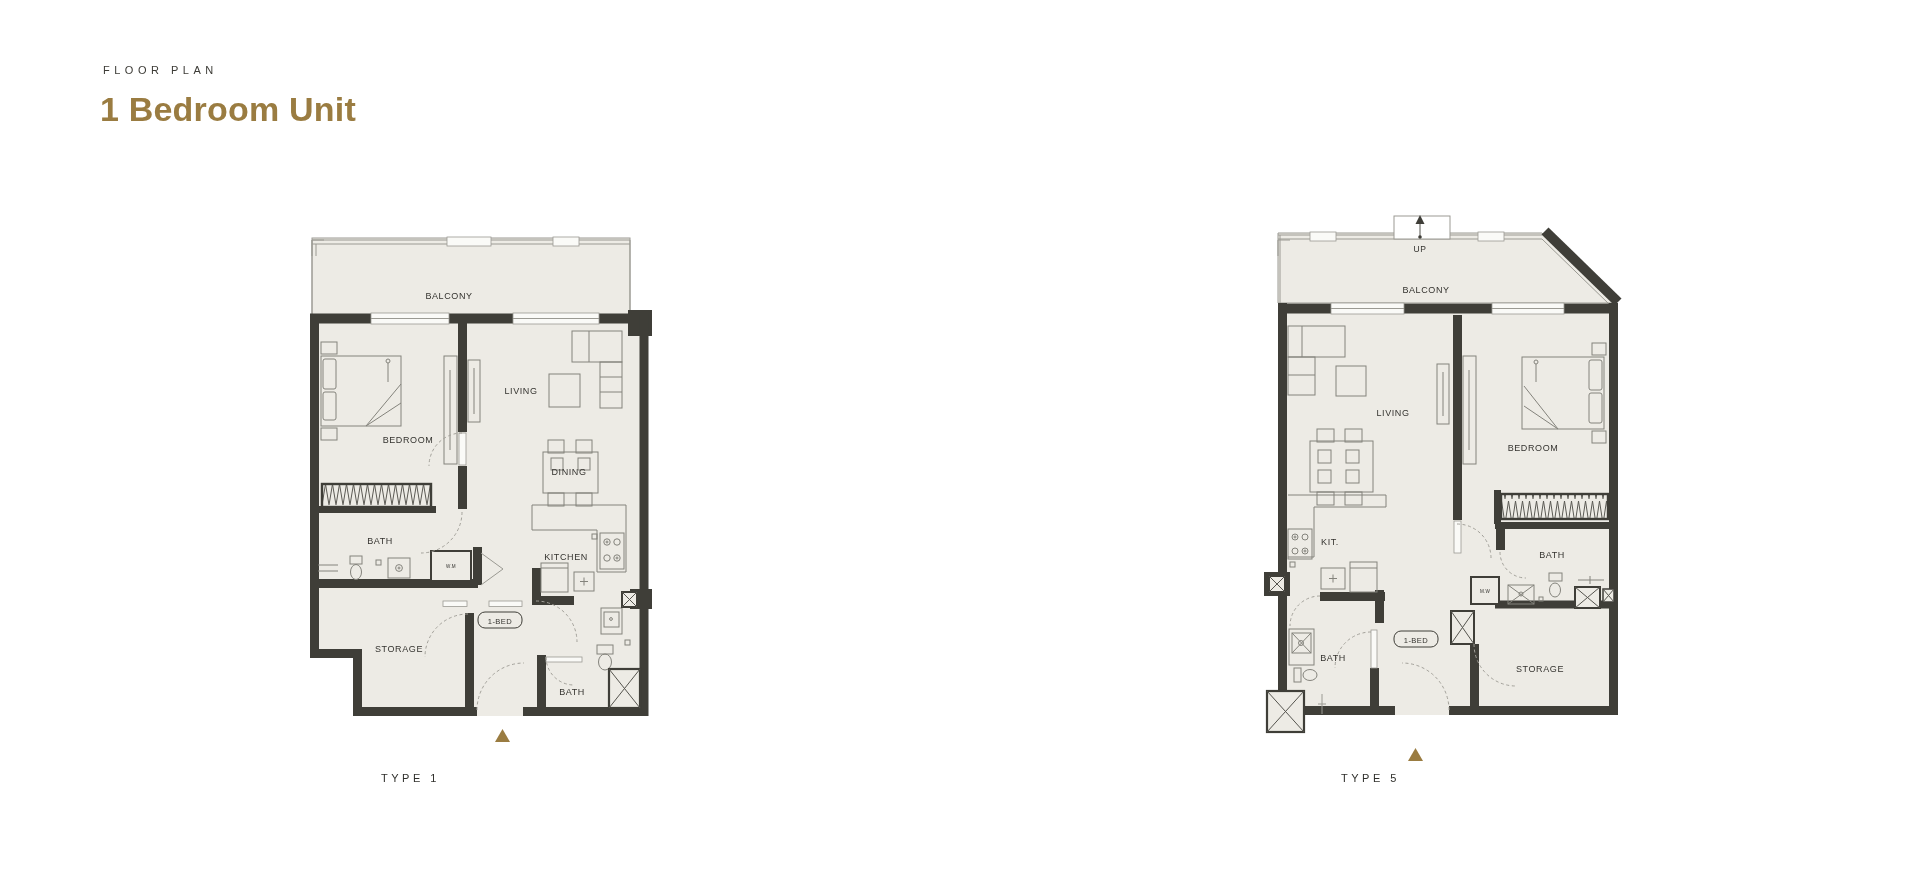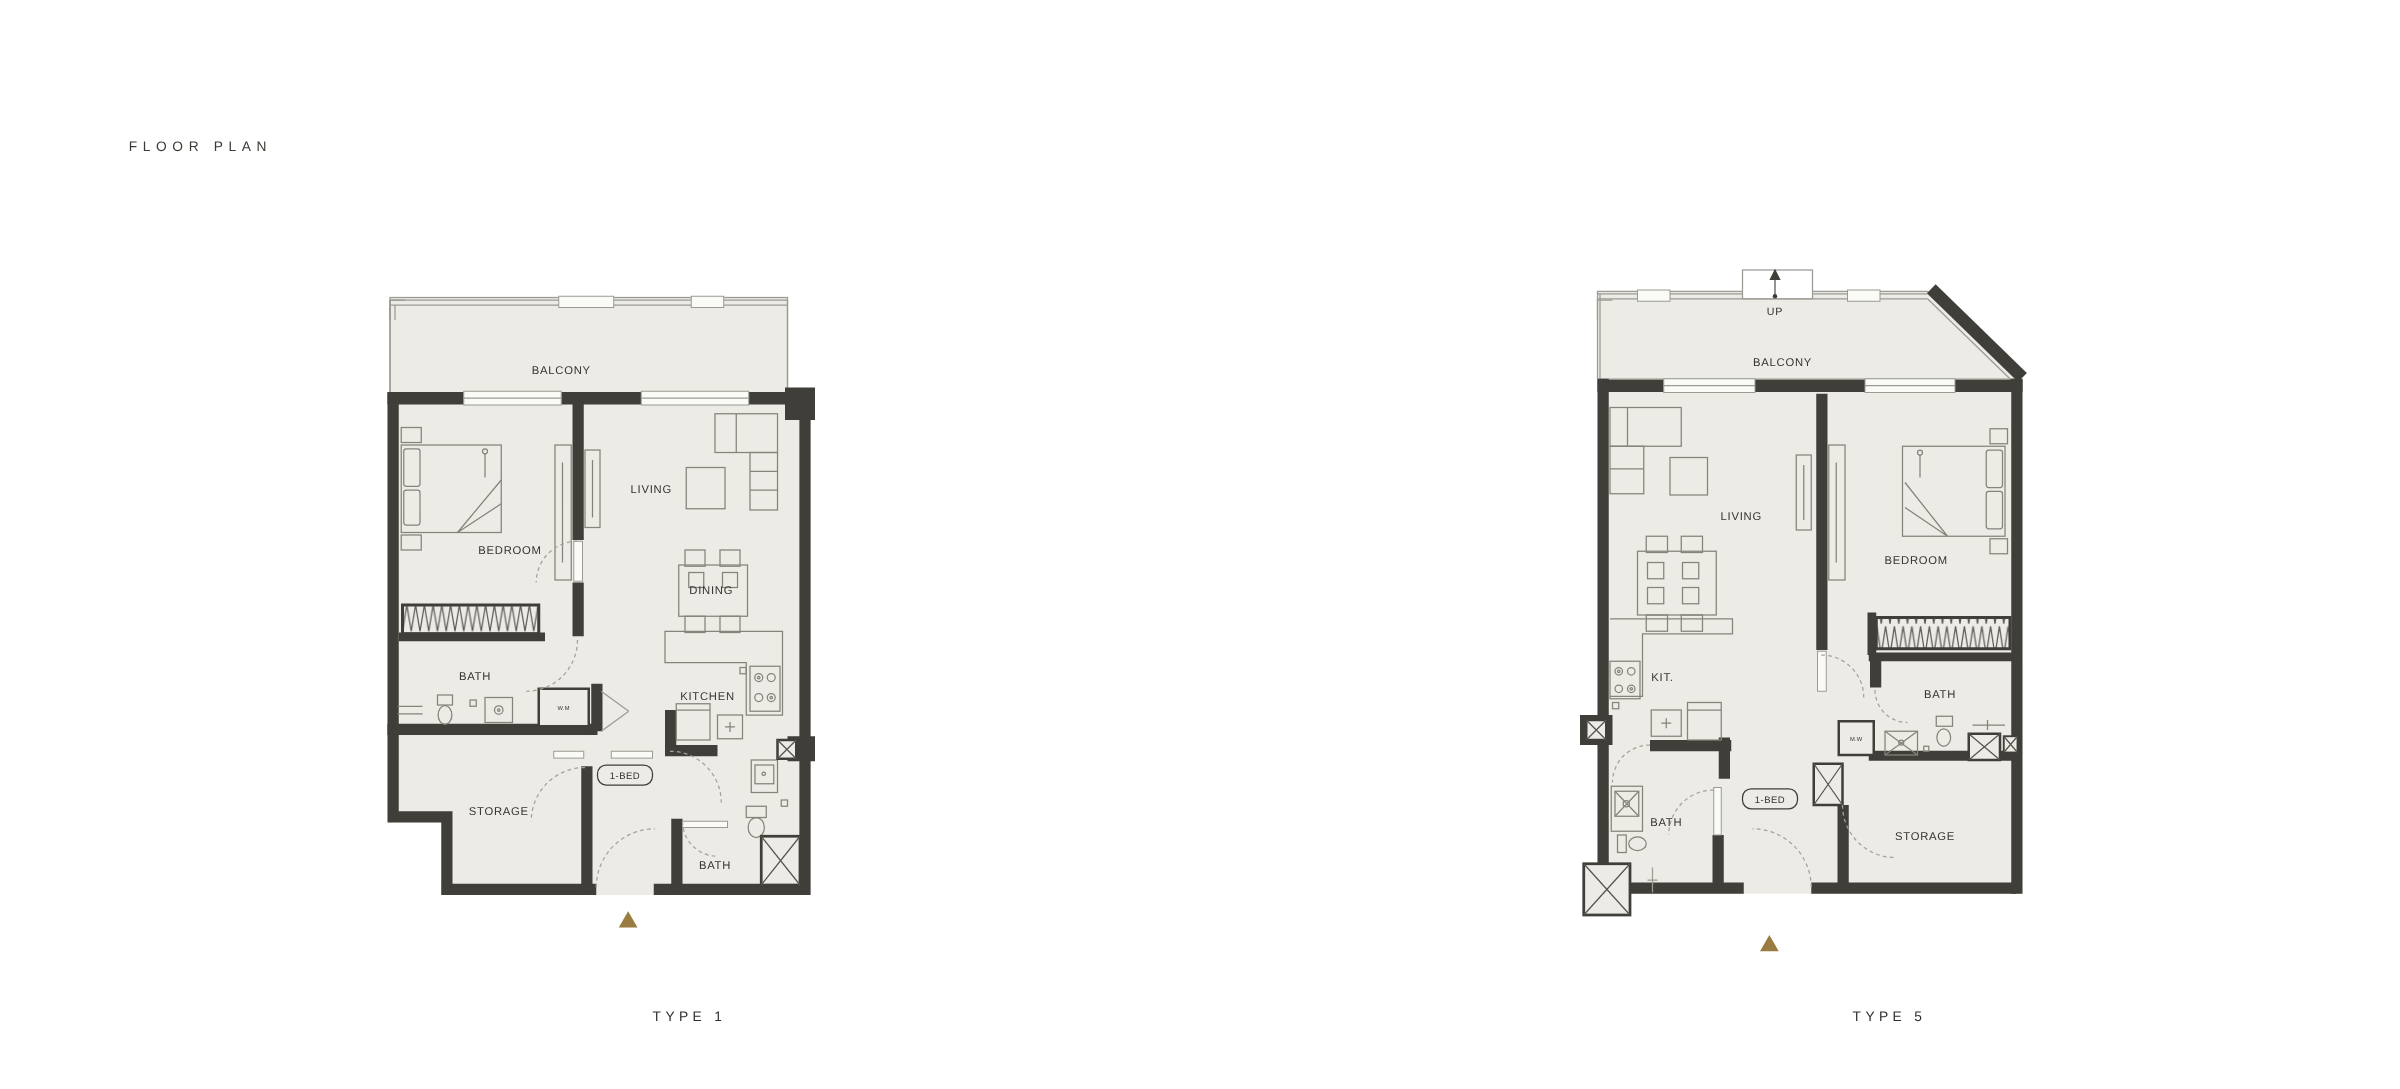--- a/index.html
+++ b/index.html
@@ -1,22 +1,22 @@
 <!DOCTYPE html>
 <html><head>
 <meta charset="utf-8">
 <style>
   html,body{margin:0;padding:0;background:#ffffff;}
   .stage{position:relative;width:1920px;height:871px;background:#fff;overflow:hidden;
          font-family:"Liberation Sans",sans-serif;}
   .eyebrow{position:absolute;left:103px;top:64px;font-size:11px;letter-spacing:4.5px;
-           color:#3c3b36;font-weight:400;margin-top:48px;}
+           color:#3c3b36;font-weight:400;}
   .title{position:absolute;left:100px;top:90px;font-size:34px;font-weight:700;
          color:#9a7c41;letter-spacing:0.2px;}
-  .caption{position:absolute;top:808px;width:200px;text-align:right;font-size:11px;
+  .caption{position:absolute;top:772px;width:200px;text-align:left;font-size:11px;
            letter-spacing:3.5px;color:#2f2f2b;}
   .cap1{left:381px;} .cap2{left:1341px;}
   svg{position:absolute;}
   .plan1{left:300px;top:228px;} .plan2{left:1248px;top:203px;}
   .floor{fill:#edebe5;stroke:none;}
   .floorb{fill:#edebe5;stroke:#9b9a93;stroke-width:1;}
   .t{stroke:#9b9a93;stroke-width:1;fill:none;}
   .w{stroke:#3f3e38;fill:none;stroke-linecap:butt;}
   .wf{fill:#3f3e38;stroke:none;}
   .win{fill:#fafaf7;stroke:#9b9a93;stroke-width:0.8;}
@@ -30,20 +30,21 @@
   .up{font-size:8.5px;}
   .xl{stroke:#55544e;stroke-width:1;fill:none;}
   .tri{fill:#9a7c41;}
 </style>
 </head>
 <body>
 
 <div class="stage">
 
   <div class="eyebrow">FLOOR PLAN</div>
+  <div class="title">1 Bedroom Unit</div>
 
   <svg class="plan1" width="360" height="545" viewBox="300 228 360 545">
     <defs>
       <pattern id="zig1" width="7" height="23" patternUnits="userSpaceOnUse">
         <path d="M0,22 L3.5,1 L7,22" fill="none" stroke="#5a5953" stroke-width="1"></path>
       </pattern>
     </defs>
 
     <rect class="floorb" x="312" y="238" width="318" height="77"></rect>
     <polygon class="floor" points="310,314 648,314 648,716 358,716 358,658 310,658"></polygon>

